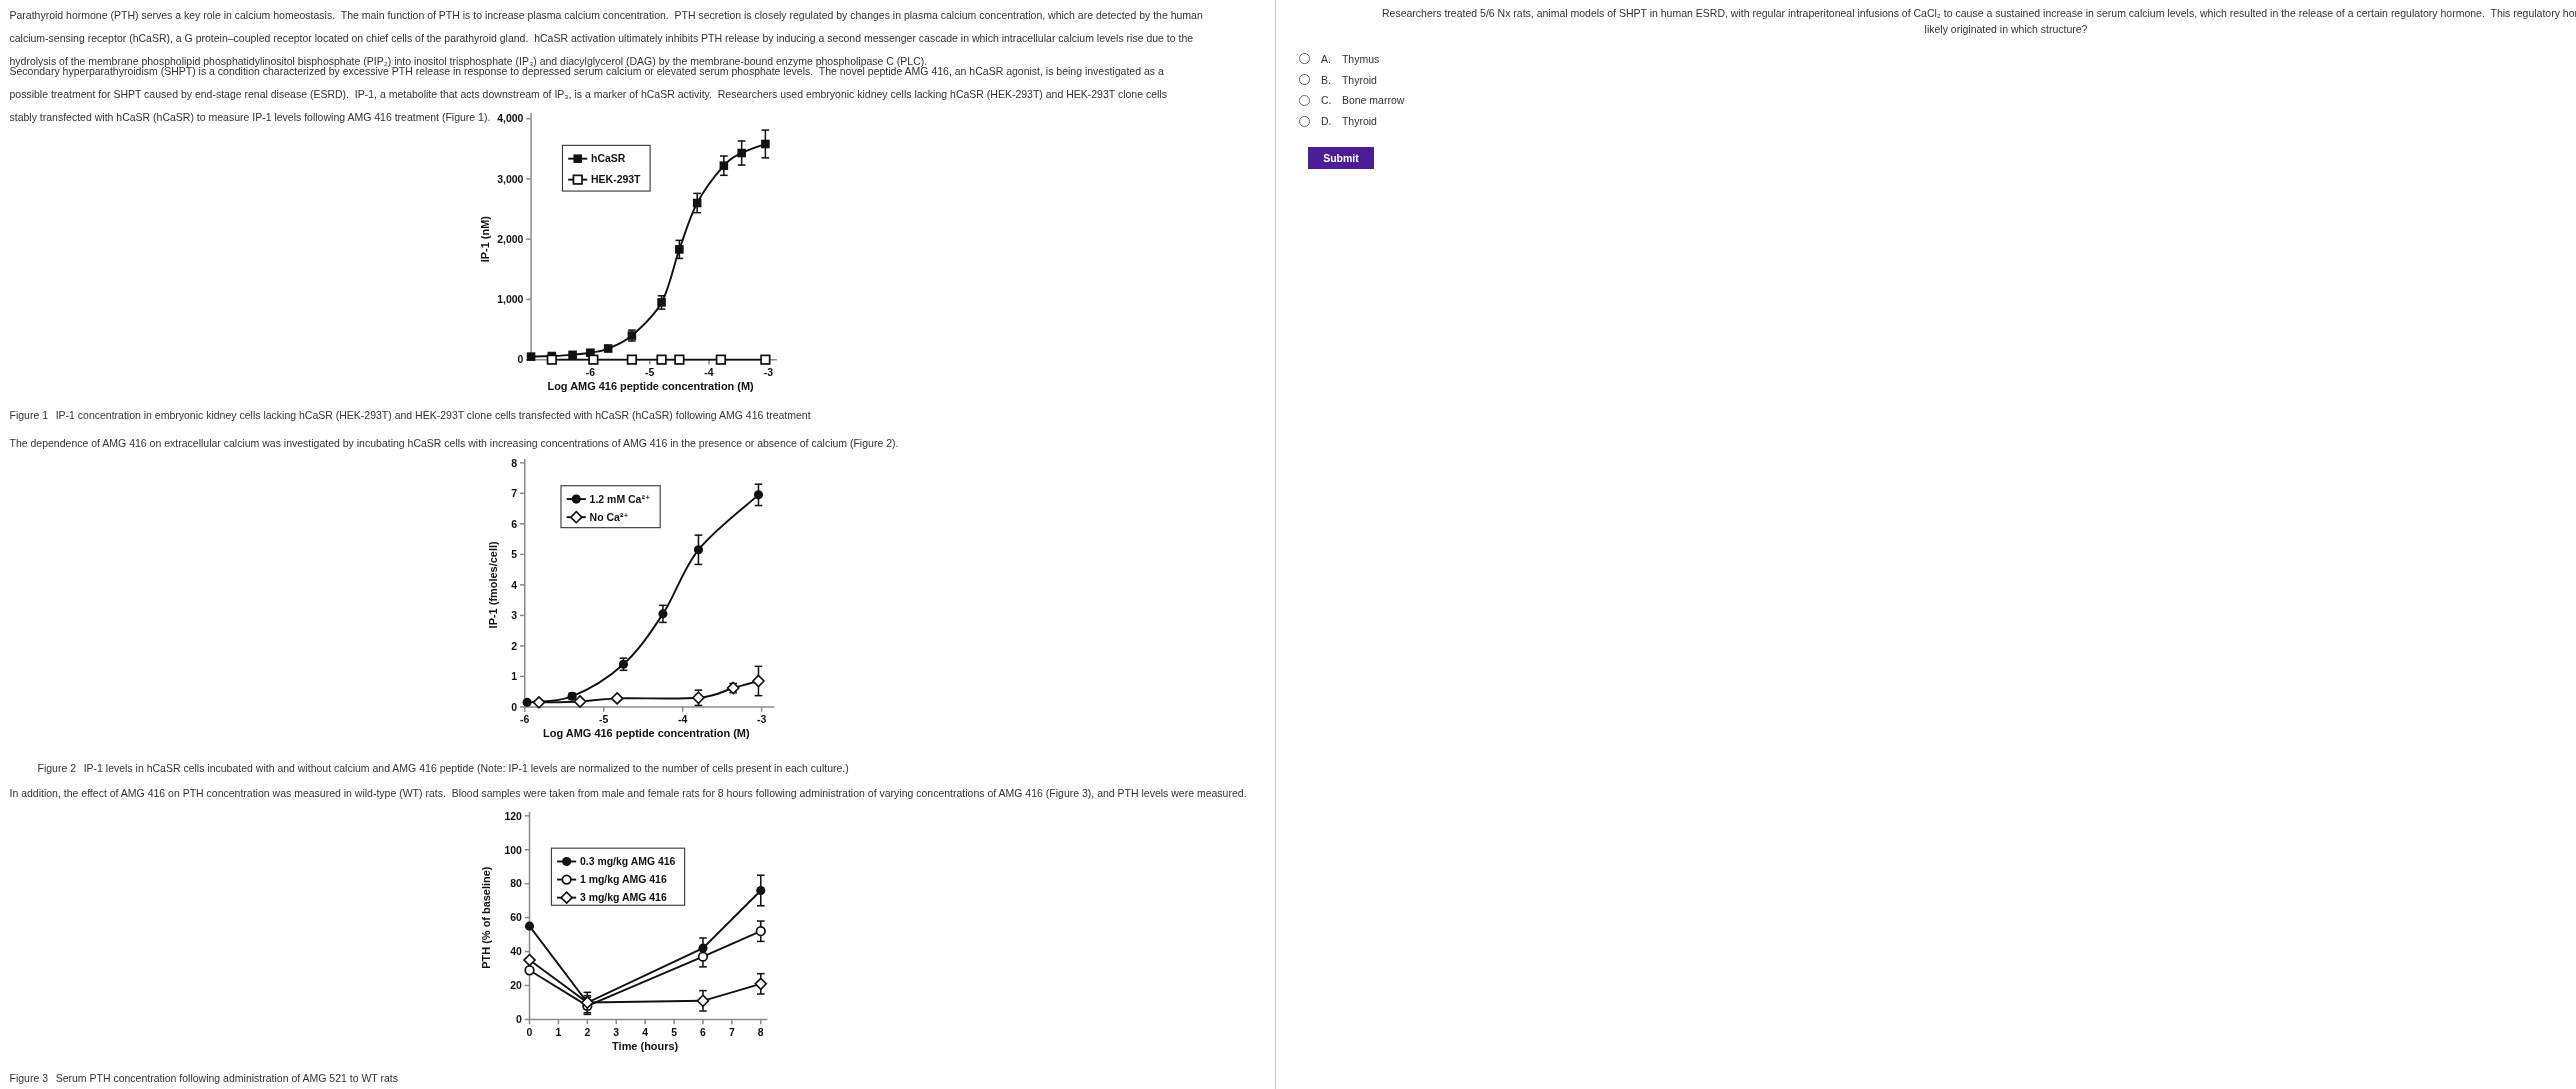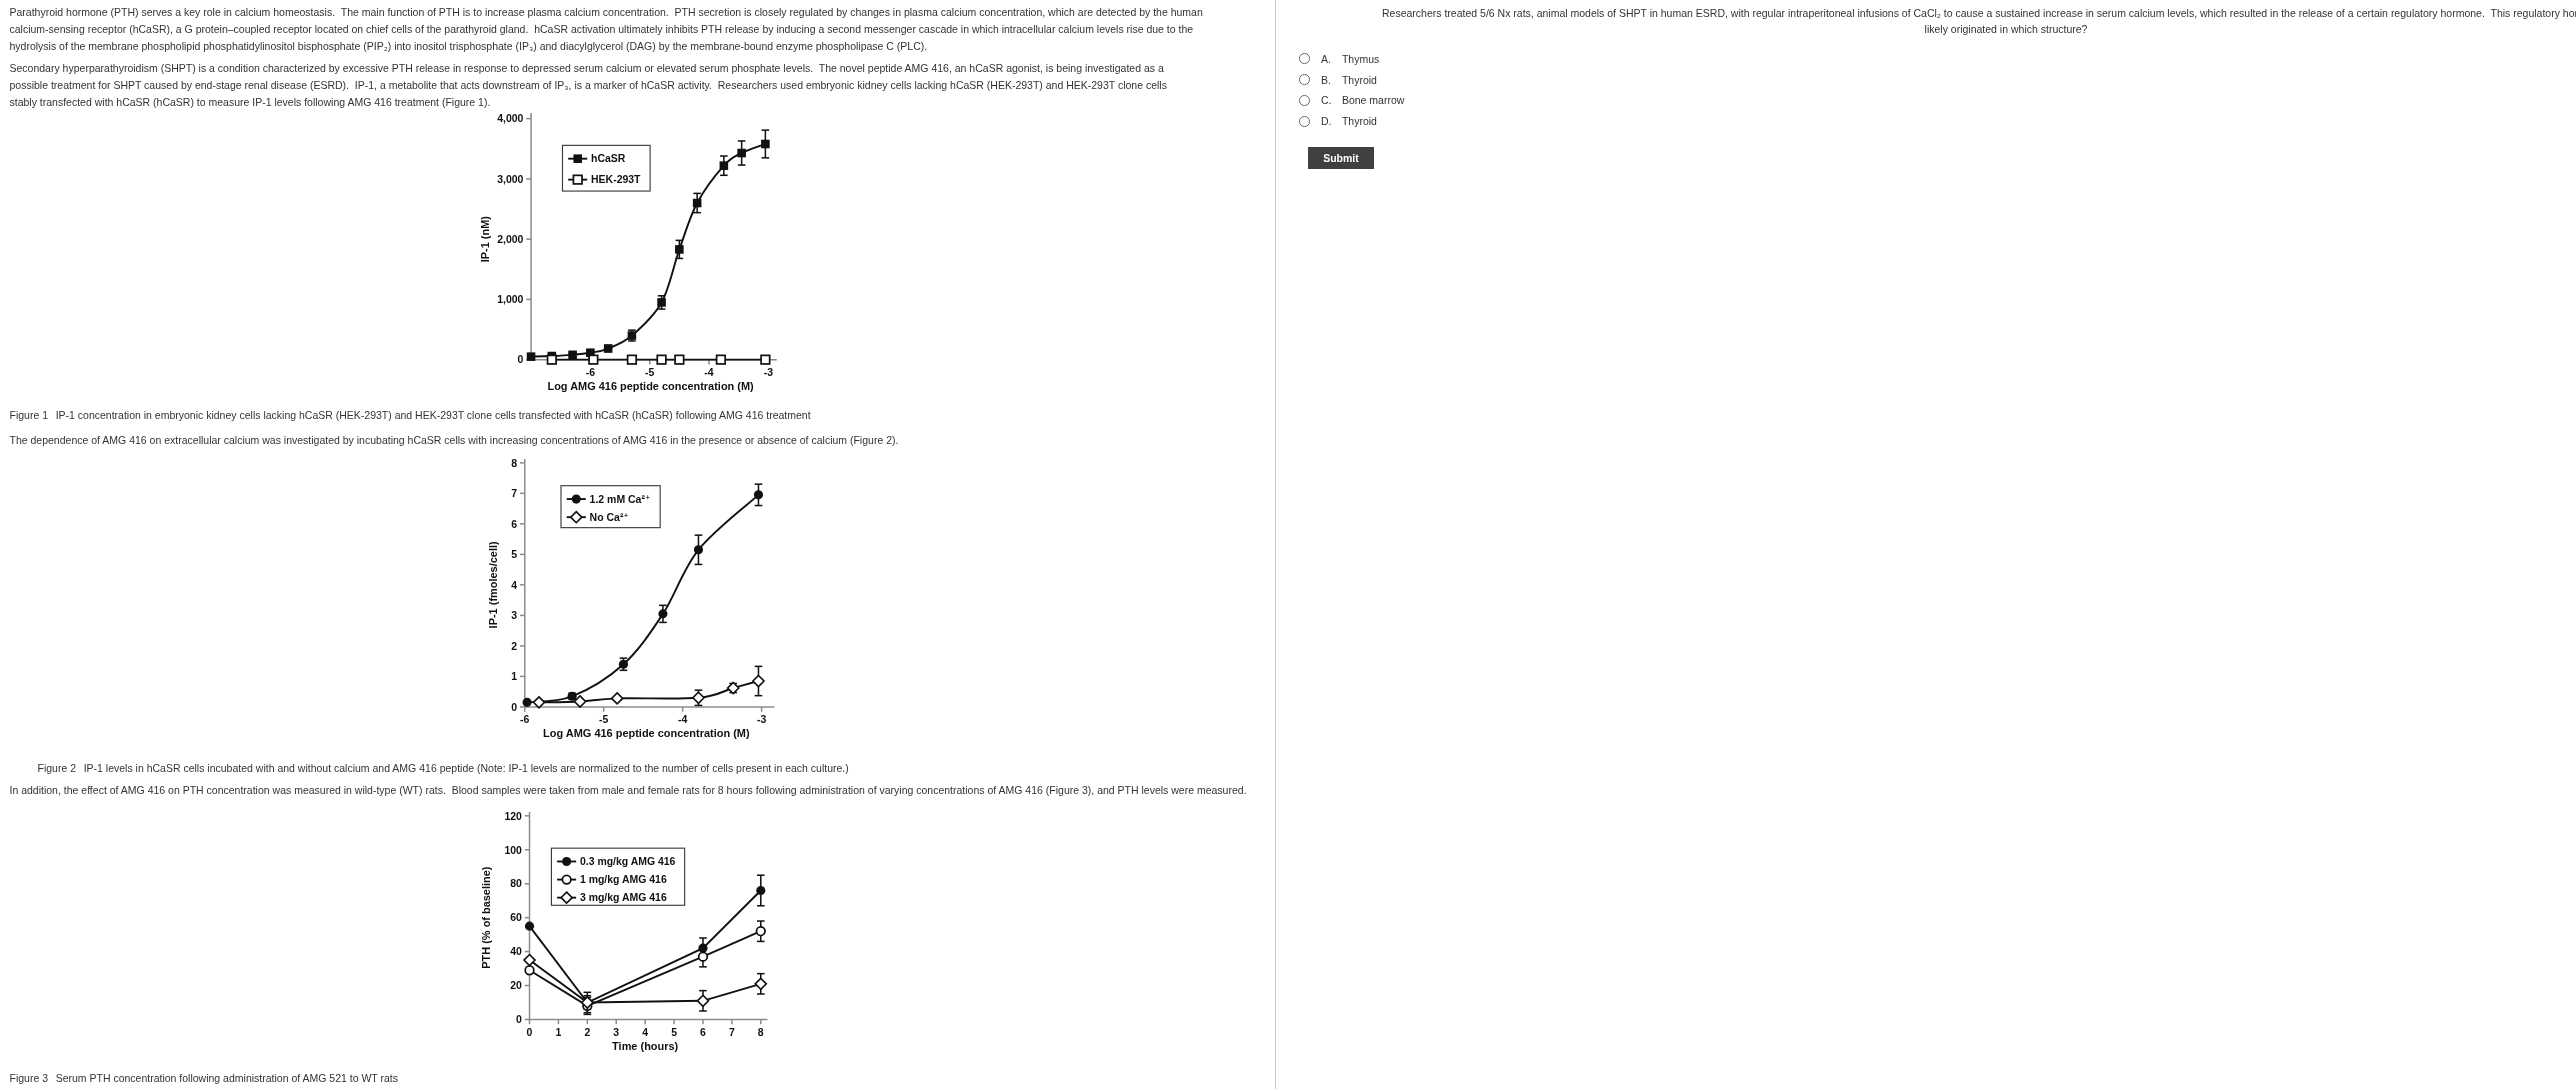--- a/index.html
+++ b/index.html
@@ -1,19 +1,19 @@
 <!DOCTYPE html>
 <html><head>
 <meta charset="utf-8">
 <style>
   html,body{margin:0;padding:0;background:#fff;}
   body{width:2576px;height:1090px;position:relative;overflow:hidden;
        font-family:"Liberation Sans","DejaVu Sans",sans-serif;color:#333;}
   p{margin:0;}
-  .passage-text{position:absolute;font-size:10.5px;line-height:17px;white-space:pre-wrap;color:#333;}
+  .passage-text{position:absolute;font-size:10.5px;line-height:23px;white-space:pre-wrap;color:#333;}
   .p1{left:9.5px;top:3.8px;width:1203px;}
   .p2{left:9.5px;top:60px;width:1161px;}
   .p3{left:9.5px;top:432px;width:1239px;}
   .p4{left:9.5px;top:782px;width:1258px;}
   .caption{position:absolute;left:9.5px;font-size:10.5px;line-height:13.3px;color:#333;}
   .cap1{top:409px;} .cap2{top:762px;padding-left:28px;} .cap3{top:1072px;}
   .fig-label{font-weight:normal;margin-right:7.6px;}
   .chart{position:absolute;}
   .c1{left:472px;top:107px;}
   .c2{left:477px;top:459px;}
@@ -339,17 +339,17 @@
         <span class="opt-letter">C.</span>
         <span class="opt-label">Bone marrow</span>
       </div>
       <div class="option">
         <span class="radio"></span>
         <span class="opt-letter">D.</span>
         <span class="opt-label">Thyroid</span>
       </div>
     </div>
 
-    <button class="submit" style="background: #404040;">Submit</button>
+    <button class="submit" style="background: #4c1d95;">Submit</button>
   </section>
 
 </div>
 
 
 </body></html>

